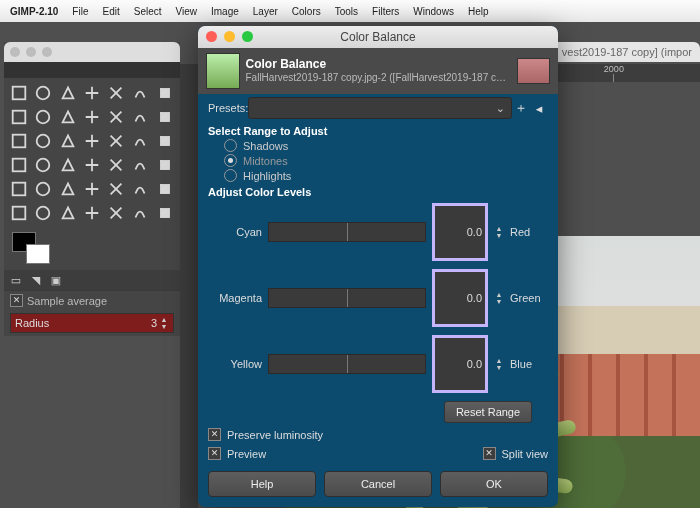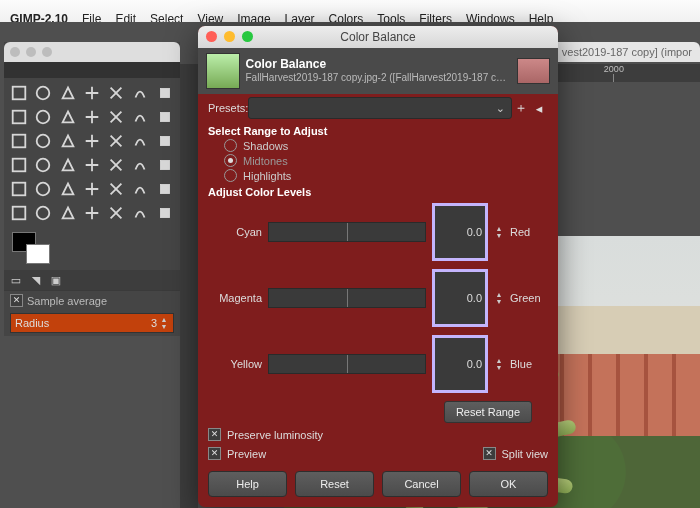--- a/index.html
+++ b/index.html
@@ -1,49 +1,49 @@
 <!DOCTYPE html>
 <html><head>
 <meta charset="utf-8">
 <style>
 html,body{margin:0;padding:0;width:700px;height:508px;overflow:hidden;font-family:-apple-system,Helvetica,Arial,sans-serif;background:#5a5a5a}
-.mac-menu{height:22px;background:linear-gradient(#fcfcfc,#e8e8e8);display:flex;align-items:center;font-size:12px;color:#222;padding:8px 10px;gap:14px;border-bottom:1px solid #bbb}
+.mac-menu{height:22px;background:linear-gradient(#fcfcfc,#e8e8e8);display:flex;align-items:center;font-size:10px;color:#222;padding:0 10px;gap:14px;border-bottom:1px solid #bbb}
 .mac-menu span:first-child{font-weight:bold}
 .canvas-bg{position:absolute;left:0;top:22px;right:0;bottom:0;background:#4f4f4f}
 .img-titlebar{position:absolute;right:0;top:42px;height:20px;background:#e6e6e6;color:#676767;font-size:11px;display:flex;align-items:center;padding:0 8px;border-top-right-radius:6px}
 .toolbox{position:absolute;left:4px;top:42px;width:176px;background:#454545}
 .toolbox-title{height:20px;background:#dedede;border-top-left-radius:6px;border-top-right-radius:6px;display:flex;align-items:center;padding:0 6px;gap:6px}
 .tdot{width:10px;height:10px;border-radius:50%;background:#bdbdbd}
 .logo-strip{height:16px;background:#323232}
 .tool-grid{display:grid;grid-template-columns:repeat(7,1fr);gap:2px;padding:4px;background:#454545}
 .tool{width:22px;height:22px;display:flex;align-items:center;justify-content:center;color:#d9d9d9}
 .tool svg{width:18px;height:18px;fill:#d7d7d7;stroke:#d7d7d7}
 .fgbg{padding:4px 8px;height:34px;position:relative}
 .fgbox{position:absolute;width:22px;height:18px;background:#000;border:1px solid #777;left:8px;top:4px}
 .bgbox{position:absolute;width:22px;height:18px;background:#fff;border:1px solid #777;left:22px;top:16px}
 .opt-tabs{height:20px;background:#3d3d3d;display:flex;align-items:center;gap:4px;padding:0 4px}
 .opt-tabs .ic{width:16px;height:16px;display:flex;align-items:center;justify-content:center;color:#ccc;font-size:11px}
 .opt-head{background:#3d3d3d;color:#ddd;font-size:11px;padding:2px 6px;border-top:1px solid #2b2b2b}
 .opt-row{background:#454545;color:#bbb;font-size:11px;padding:3px 6px;display:flex;align-items:center;gap:4px;border-top:1px solid #3a3a3a}
 .chk{width:11px;height:11px;border:1px solid #888;background:#3d3d3d;display:inline-flex;align-items:center;justify-content:center;font-size:9px;color:#ddd;line-height:1}
-.radius-field{display:flex;align-items:center;justify-content:space-between;background:#c2410c;border:1px solid #333;margin:3px 6px;padding:2px 4px;color:#ddd;font-size:11px}
+.radius-field{display:flex;align-items:center;justify-content:space-between;background:#7f1d1d;border:1px solid #333;margin:3px 6px;padding:2px 4px;color:#ddd;font-size:11px}
 .spin{width:10px;display:flex;flex-direction:column;font-size:7px;color:#ccc;text-align:center;line-height:1}
 .ruler-top{position:absolute;left:180px;right:0;top:64px;height:18px;background:#3d3d3d;color:#bfbfbf;font-size:9px;display:flex;align-items:flex-end;overflow:hidden;padding-left:26px}
 .ruler-top span{width:100px;position:relative;border-left:1px solid #888;height:8px}
 .ruler-top span::before{content:attr(data-v);position:absolute;top:-10px;left:-10px}
 .ruler-left{position:absolute;left:180px;top:82px;bottom:0;width:18px;background:#3d3d3d}
 .photo{position:absolute;right:0;top:236px;width:416px;height:272px;overflow:hidden}
 .sky{position:absolute;inset:0;background:linear-gradient(#d9dddc,#e6e6e0)}
 .wall{position:absolute;left:0;right:0;top:70px;height:64px;background:#d7cdb5;box-shadow:inset 0 -6px 0 #b9ab88}
 .roof{position:absolute;left:0;right:0;top:118px;height:90px;background:linear-gradient(135deg,#b15a3f 0 10px,#c96f52 10px 22px,#9f4d38 22px 32px) 0 0/36px 26px,linear-gradient(#a5543d,#b96449)}
 .roofrow{position:absolute;left:0;right:0;height:26px;background:repeating-linear-gradient(90deg,#c4725a 0 24px,#a6533f 24px 28px);border-bottom:3px solid #7d3c2d}
 .hedge{position:absolute;left:0;right:0;top:200px;bottom:0;background:radial-gradient(circle at 30% 30%,#597a3f 0 40px,transparent 41px),radial-gradient(circle at 70% 50%,#4e6d38 0 50px,transparent 51px),#4e6638}
 .plant{position:absolute;left:40px;bottom:-30px;width:260px;height:200px}
 .leaf{position:absolute;width:160px;height:14px;background:linear-gradient(#b7ce7a,#8fae56);border-radius:8px;transform-origin:left center}
-.dialog{position:absolute;left:198px;top:26px;width:360px;background:#7f1d1d;border-radius:7px;box-shadow:0 8px 30px rgba(0,0,0,.5);overflow:hidden;color:#ddd;font-size:11px}
+.dialog{position:absolute;left:198px;top:26px;width:360px;background:#0c4a6e;border-radius:7px;box-shadow:0 8px 30px rgba(0,0,0,.5);overflow:hidden;color:#ddd;font-size:11px}
 .dlg-title{height:22px;background:linear-gradient(#ededed,#d7d7d7);display:flex;align-items:center;position:relative;color:#444;font-size:12px;justify-content:center;font-weight:500}
 .traffic{position:absolute;left:8px;top:5px;display:flex;gap:7px}
 .tr{width:11px;height:11px;border-radius:50%}
 .tr.r{background:#ff5f57}.tr.y{background:#febc2e}.tr.g{background:#28c840}
 .dlg-head{display:flex;align-items:center;gap:6px;padding:5px 8px;background:#4a4a4a}
 .dlg-thumb{width:34px;height:34px;background:linear-gradient(#bea,#7a5);border:1px solid #333}
 .dlg-thumb2{width:34px;height:24px;background:linear-gradient(#c88,#a66);border:1px solid #333;margin-left:auto}
 .dlg-head-text{display:flex;flex-direction:column;line-height:1.25;overflow:hidden}
 .dlg-head-text b{color:#fff;font-size:12px}
 .dlg-head-text span{color:#bbb;font-size:10px;white-space:nowrap;overflow:hidden;text-overflow:ellipsis}
@@ -446,17 +446,16 @@
       <span class="chk">✕</span>
       <span>Preview</span>
     </div>
     <div style="display:flex;align-items:center;gap:6px">
       <span class="chk">✕</span>
       <span>Split view</span>
     </div>
   </div>
   <div class="btn-row">
     <div class="btn">Help</div>
-    <div class="btn">Reset</div>
     <div class="btn">Cancel</div>
     <div class="btn">OK</div>
   </div>
 </div>
 
 </body></html>

